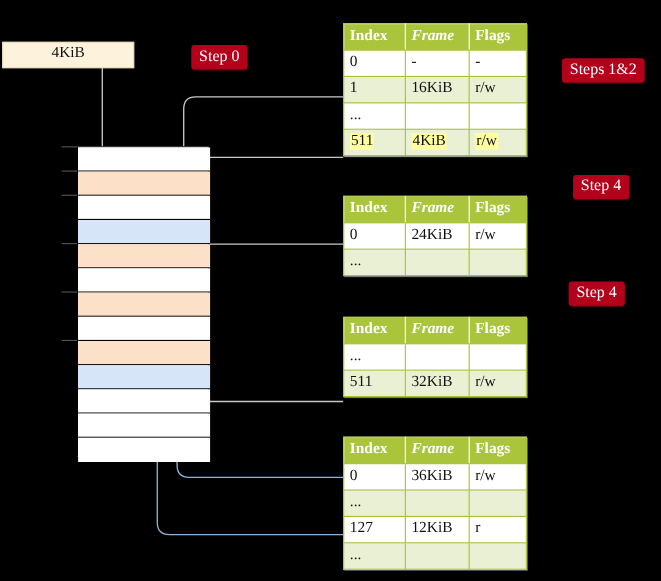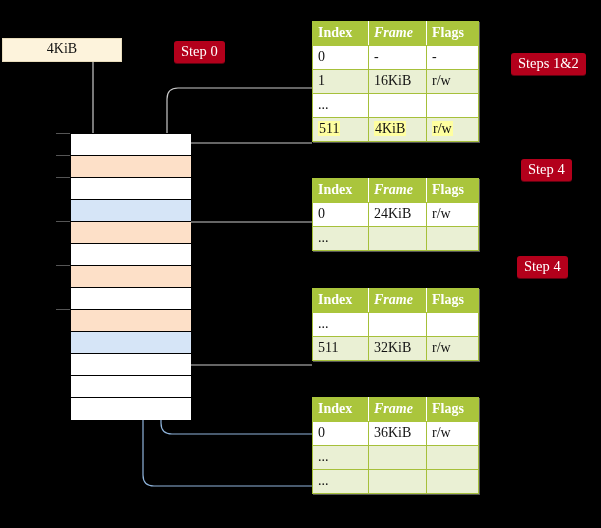--- a/index.html
+++ b/index.html
@@ -226,20 +226,25 @@
     <tr class="odd">
       <td class="c-index">0</td>
       <td class="c-frame">36KiB</td>
       <td class="c-flags">r/w</td>
     </tr>
     <tr class="even">
       <td class="c-index">...</td>
       <td class="c-frame"></td>
       <td class="c-flags"></td>
     </tr>
+    <tr class="odd">
+      <td class="c-index">127</td>
+      <td class="c-frame">12KiB</td>
+      <td class="c-flags">r</td>
+    </tr>
     <tr class="even">
       <td class="c-index">...</td>
       <td class="c-frame"></td>
       <td class="c-flags"></td>
     </tr>
   </tbody>
     </table>
 
 </div>
 

